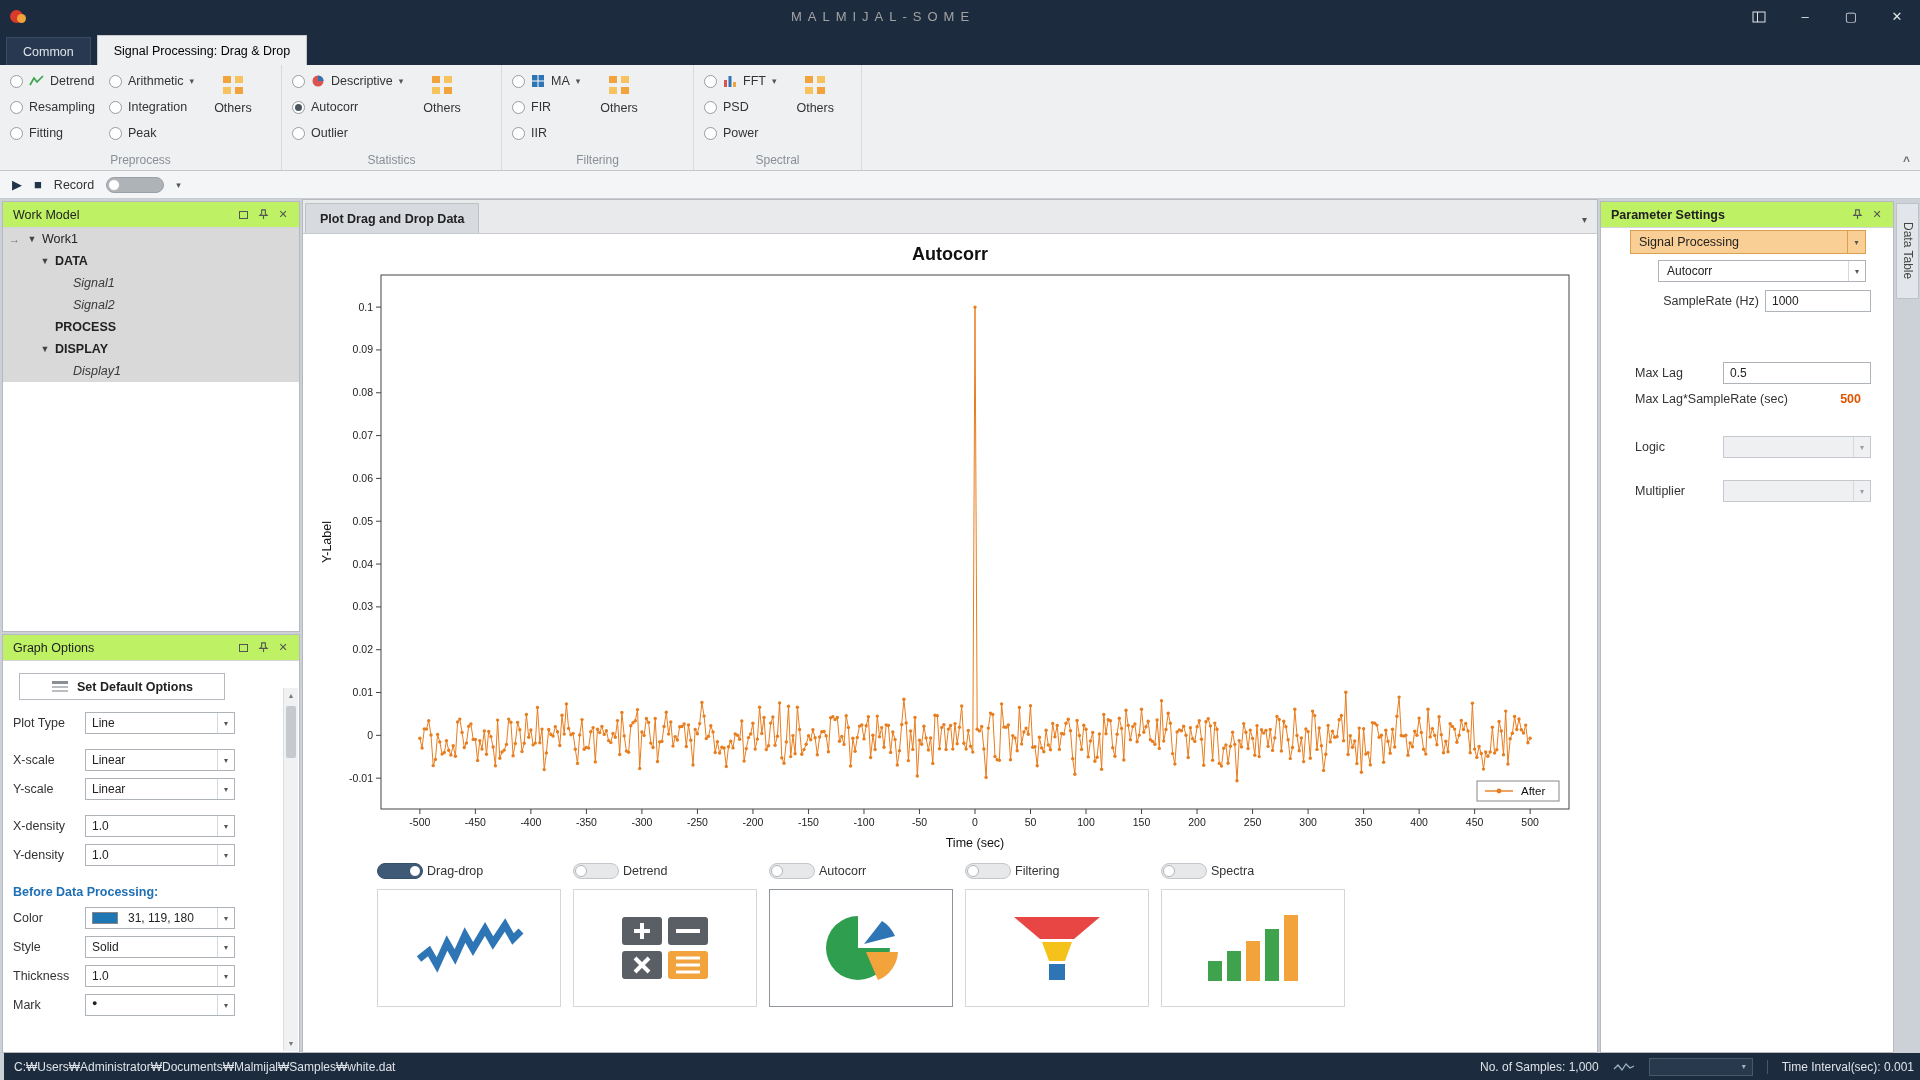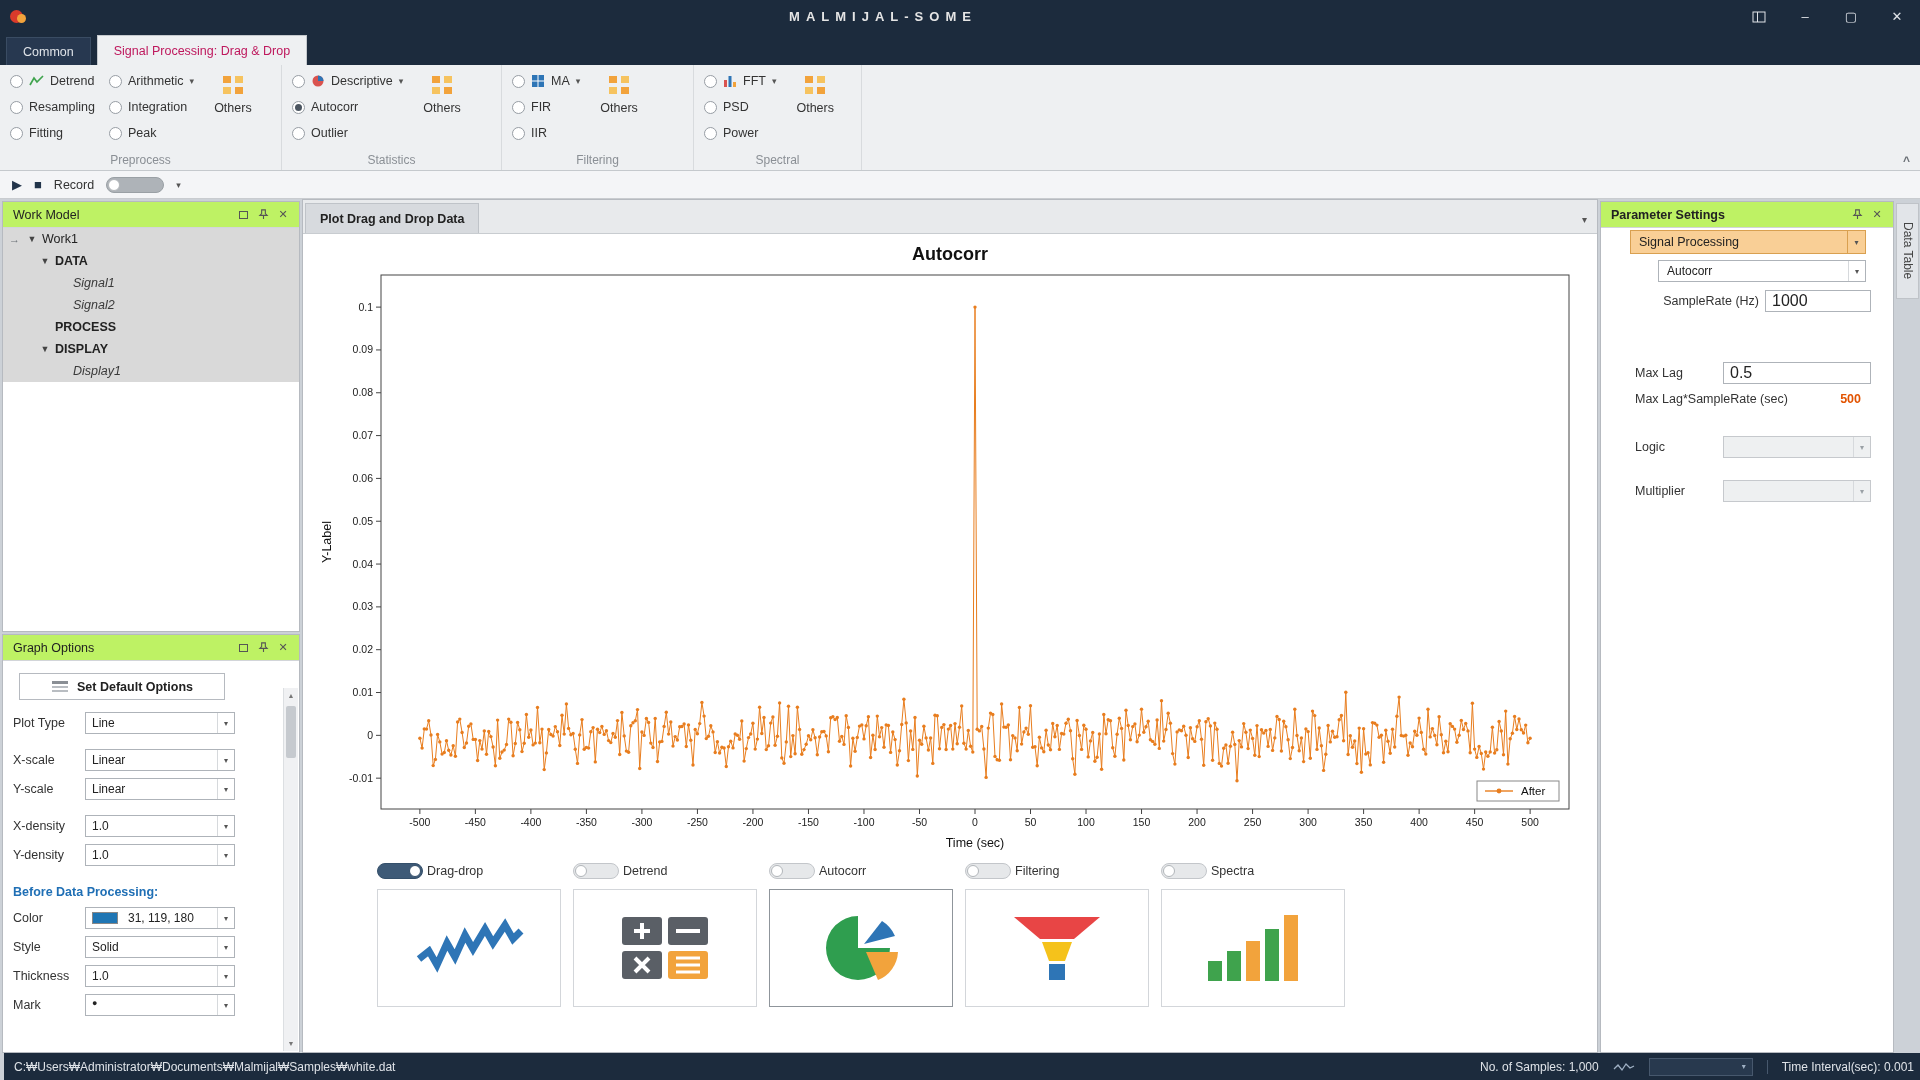--- a/index.html
+++ b/index.html
@@ -4,28 +4,28 @@
 <style>
   *{margin:0;padding:0;box-sizing:border-box;font-family:"Liberation Sans",sans-serif}
   html,body{width:1920px;height:1080px;overflow:hidden}
   body{position:relative;background:#ccd1d7;font-size:13px;color:#222}
 
   
   .titlebar{position:absolute;left:0;top:0;width:1920px;height:33px;background:#1c2b3d;display:flex;align-items:center}
   .logo{width:20px;height:18px;margin-left:10px;position:relative}
   .logo .c1{position:absolute;left:0;top:2px;width:13px;height:13px;border-radius:50%;background:#d93a2b}
   .logo .c2{position:absolute;left:7px;top:6px;width:9px;height:9px;border-radius:50%;background:#f2a33c}
-  .tb-title{flex:1;text-align:center;color:#e5e5e5;font-weight:bold;font-size:13px;letter-spacing:6px}
+  .tb-title{flex:1;text-align:center;color:#a3a3a3;font-weight:normal;font-size:13px;letter-spacing:6px}
   .winbtns{display:flex;height:33px}
   .winbtn{width:46px;height:33px;display:flex;align-items:center;justify-content:center;color:#dfe3e8;font-size:13px;cursor:default}
 
   
   .tabrow{position:absolute;left:0;top:33px;width:1920px;height:32px;background:#1c2b3d;display:flex;align-items:flex-end}
   .rtab{height:28px;padding:0 16px;display:flex;align-items:center;font-size:12.5px;color:#dfe3e8;margin-left:6px;background:#273850;border:1px solid #3a4c63;border-bottom:none}
-  .rtab.active{background:#eef0f2;color:#be185d;border-color:#c5c9cd;height:30px}
+  .rtab.active{background:#eef0f2;color:#000000;border-color:#c5c9cd;height:30px}
 
   
   .ribbon{position:absolute;left:0;top:65px;width:1920px;height:106px;background:#eef0f2;border-bottom:1px solid #c5c9cd;display:flex}
   .rgroup{position:relative;border-right:1px solid #d8dbde;padding:6px 8px 20px 10px}
   .rgroup-label{position:absolute;left:0;right:0;bottom:3px;text-align:center;font-size:12px;color:#8a8f95}
   .rcols{display:flex;gap:14px;height:100%}
   .rcol{display:flex;flex-direction:column;justify-content:flex-start;gap:6px}
   .ritem{display:flex;align-items:center;gap:6px;height:20px;cursor:default;white-space:nowrap}
   .radio{width:13px;height:13px;border:1px solid #979da4;border-radius:50%;background:#fff;position:relative;flex:none}
   .radio.sel::after{content:"";position:absolute;left:2px;top:2px;width:7px;height:7px;border-radius:50%;background:#4b5560}
@@ -94,21 +94,21 @@
   
   .param-body{padding:2px 16px 0 14px}
   .pcombo{height:24px;border:1px solid #d9a050;background:#f9cf96;display:flex;align-items:stretch;width:236px;margin-left:15px;cursor:default}
   .pcombo .cval{flex:1;font-size:12.5px;color:#222;padding:4px 0 0 8px}
   .pcombo .cbtn{width:18px;border-left:1px solid #d9a050;display:flex;align-items:center;justify-content:center;font-size:8px;color:#555}
   .pcombo2{height:22px;border:1px solid #aeb3b9;background:#fff;display:flex;width:208px;margin:6px 0 0 43px}
   .pcombo2 .cval{flex:1;font-size:12px;color:#222;padding:3px 0 0 8px}
   .pcombo2 .cbtn{width:17px;border-left:1px solid #d6d9dc;display:flex;align-items:center;justify-content:center;font-size:8px;color:#555}
   .prow{display:flex;align-items:center;margin-top:8px}
   .plabel{font-size:12.5px;color:#333}
-  .pinput{height:22px;border:1px solid #aeb3b9;background:#fff;font-size:16px;color:#222;display:flex;align-items:center;padding-left:6px}
+  .pinput{height:22px;border:1px solid #aeb3b9;background:#fff;font-size:12px;color:#222;display:flex;align-items:center;padding-left:6px}
   .pred{color:#e25300;font-weight:bold;font-size:12.5px}
   .pcombo-dis{width:148px;height:22px;border:1px solid #c6c9cd;background:#eef0f1;display:flex}
   .pcombo-dis .cval{flex:1}
   .pcombo-dis .cbtn{width:17px;border-left:1px solid #d6d9dc;display:flex;align-items:center;justify-content:center;font-size:8px;color:#9aa0a5}
 
   
   .vtab{position:absolute;left:1896px;top:203px;width:23px;height:96px;background:#e2e5e9;border:1px solid #bfc3c8;display:flex;align-items:center;justify-content:center;cursor:default}
   .vtab span{writing-mode:vertical-rl;font-size:12px;color:#444;white-space:nowrap}
 
   

